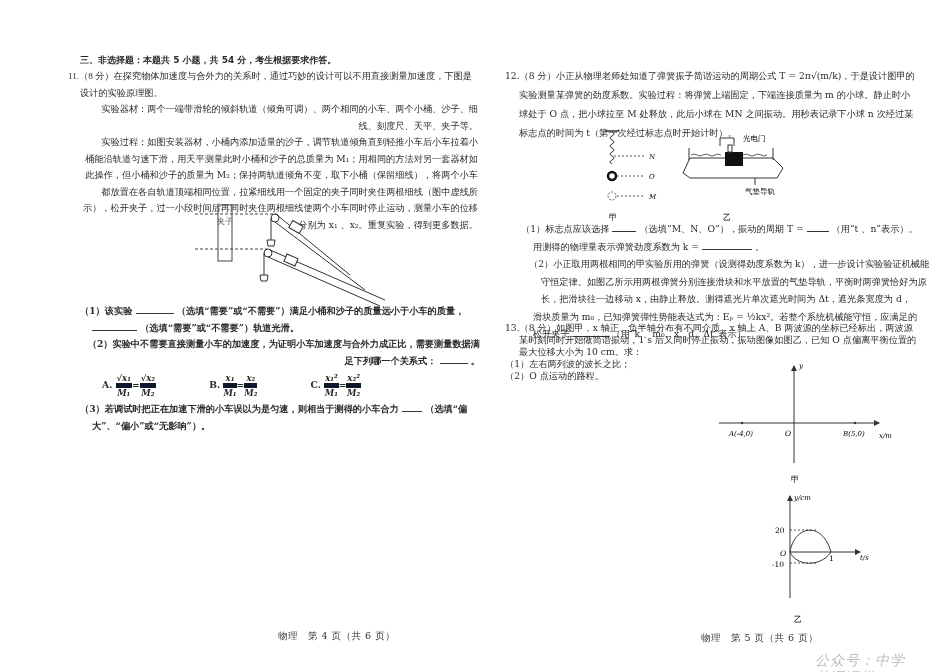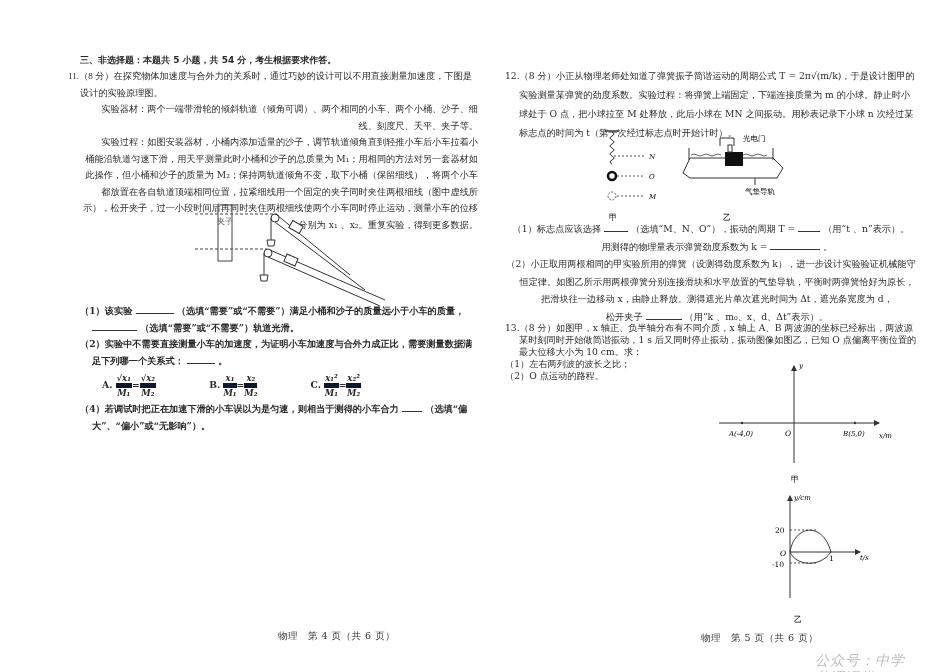--- a/index.html
+++ b/index.html
@@ -57,41 +57,41 @@
   <div class="abs" style="top:303px;left:0;width:400px;font-weight:bold;">
     <p class="p">
       <span>（1）该实验</span>
       <span class="blank" style="width:38px"></span>
       <span>（选填“需要”或“不需要”）满足小桶和沙子的质量远小于小车的质量，</span>
     </p>
     <p class="p sub">
       <span class="blank" style="width:45px"></span>
       <span>（选填“需要”或“不需要”）轨道光滑。</span>
     </p>
-    <p class="p" style="padding-left:1.3em;text-indent:-1.3em;">
+    <p class="p" style="padding-left:1.3em;text-indent:-1.3em;text-align:right;">
       <span>（2）实验中不需要直接测量小车的加速度，为证明小车加速度与合外力成正比，需要测量数据满足下列哪一个关系式：</span>
       <span class="blank" style="width:28px"></span>
       <span>。</span>
     </p>
     <div class="sub" style="margin-top:4px;height:28px;padding-left:22px;">
       <span class="opt">
         <span>A.</span>
         <span class="frac"><span class="n">√x₁</span><span class="d">M₁</span></span>=<span class="frac"><span class="n">√x₂</span><span class="d">M₂</span></span>
       </span>
       <span class="opt">
         <span>B.</span>
         <span class="frac"><span class="n">x₁</span><span class="d">M₁</span></span>=<span class="frac"><span class="n">x₂</span><span class="d">M₂</span></span>
       </span>
       <span class="opt">
         <span>C.</span>
         <span class="frac"><span class="n">x₁²</span><span class="d">M₁</span></span>=<span class="frac"><span class="n">x₂²</span><span class="d">M₂</span></span>
       </span>
     </div>
     <p class="p" style="padding-left:1.3em;text-indent:-1.3em;">
-      <span>（4）若调试时把正在加速下滑的小车误以为是匀速，则相当于测得的小车合力</span>
+      <span>（3）若调试时把正在加速下滑的小车误以为是匀速，则相当于测得的小车合力</span>
       <span class="blank" style="width:20px"></span>
       <span>（选填“偏大”、“偏小”或“无影响”）。</span>
     </p>
   </div>
 
   <div class="abs footer" style="top:628px;left:170px;margin-left:28px;">物理　第 4 页（共 6 页）</div>
 </div>
 
 <div class="col right">
   <div class="abs" style="top:66px;left:0;width:412px;">
@@ -118,34 +118,35 @@
     <path d="M138 27 q3 -2 6 0 q3 2 6 0 q3 -2 6 0 q3 2 6 0" fill="none" stroke="#666"></path>
     <rect x="120" y="24" width="18" height="14" fill="#111"></rect>
     <path d="M115 10 v8 M115 10 h14 v8" fill="none" stroke="#333"></path>
     <rect x="123" y="17" width="4" height="7" fill="#fff" stroke="#333"></rect>
     <text x="138" y="13" font-size="7.5">光电门</text>
     <line x1="150" y1="50" x2="150" y2="57" stroke="#333"></line>
     <text x="140" y="66" font-size="7.5">气垫导轨</text>
     <text x="118" y="92" font-size="8">乙</text>
   </svg>
 
-  <div class="abs" style="top:220px;left:0;width:412px;line-height:17.5px;text-align:center;">
+  <div class="abs" style="top:220px;left:16px;width:412px;line-height:17.5px;">
     <p class="p" style="padding-left:1.3em;text-indent:-1.3em;">
       <span>（1）标志点应该选择</span>
       <span class="blank" style="width:24px"></span>
       <span>（选填“M、N、O”），振动的周期 T =</span>
       <span class="blank" style="width:22px"></span>
       <span>（用“t 、n”表示）。</span>
     </p>
     <p class="p sub">
       <span>用测得的物理量表示弹簧劲度系数为 k =</span>
       <span class="blank" style="width:50px"></span>
       <span>。</span>
     </p>
-    <p class="p" style="padding-left:1.3em;text-indent:-1.3em;">（2）小正取用两根相同的甲实验所用的弹簧（设测得劲度系数为 k），进一步设计实验验证机械能守恒定律。如图乙所示用两根弹簧分别连接滑块和水平放置的气垫导轨，平衡时两弹簧恰好为原长，把滑块往一边移动 x，由静止释放。测得遮光片单次遮光时间为 Δt，遮光条宽度为 d，</p>
+    <p class="p" style="padding-left:1.3em;text-indent:-1.3em;margin-left:8px;">（2）小正取用两根相同的甲实验所用的弹簧（设测得劲度系数为 k），进一步设计实验验证机械能守恒定律。如图乙所示用两根弹簧分别连接滑块和水平放置的气垫导轨，平衡时两弹簧恰好为原长，把滑块往一边移动 x，由静止释放。测得遮光片单次遮光时间为 Δt，遮光条宽度为 d，</p>
+    <p class="p sub">滑块质量为 m₀，已知弹簧弹性势能表达式为：Eₚ = ½kx²。若整个系统机械能守恒，应满足的</p>
     <p class="p sub">
       <span>松开夹子</span>
       <span class="blank" style="width:36px"></span>
       <span>（用“k 、m₀、x、d、Δt”表示）。</span>
     </p>
   </div>
 
   <div class="abs" style="top:322px;left:0;width:412px;line-height:12px;">
     <p class="p" style="padding-left:14px;text-indent:-14px;">13.（8 分）如图甲，x 轴正、负半轴分布有不同介质，x 轴上 A、B 两波源的坐标已经标出，两波源某时刻同时开始做简谐振动，1 s 后又同时停止振动，振动图像如图乙，已知 O 点偏离平衡位置的最大位移大小为 10 cm。求：</p>
     <p class="p">（1）左右两列波的波长之比；</p>

